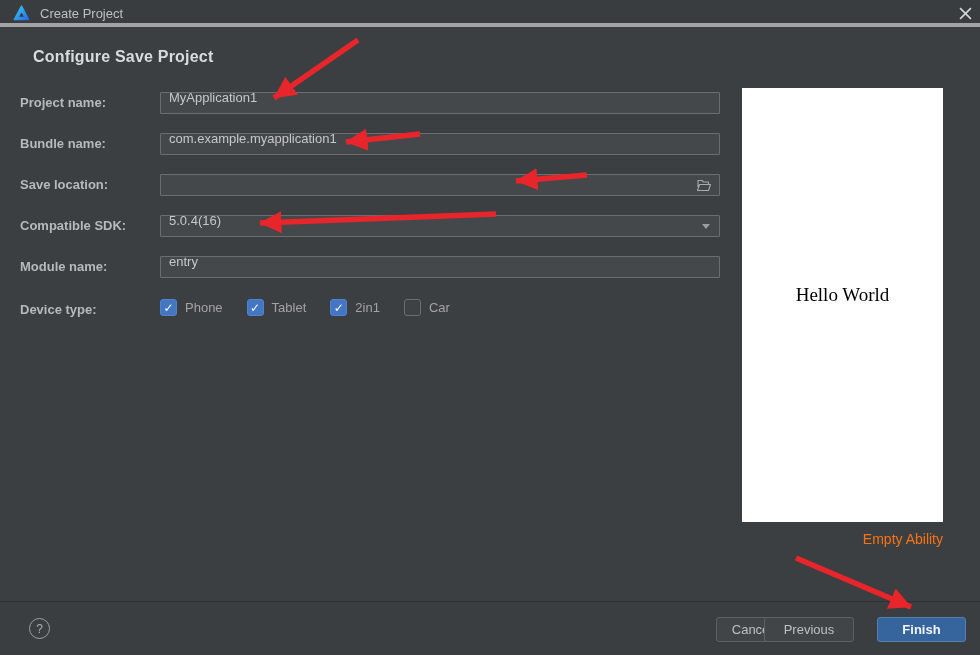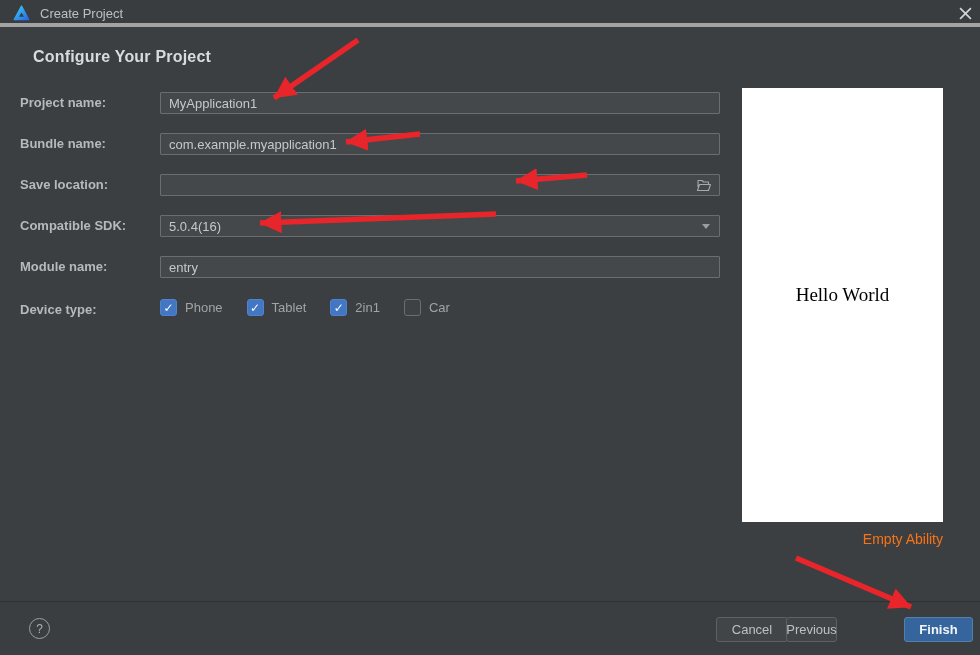--- a/index.html
+++ b/index.html
@@ -25,21 +25,21 @@
   
   .heading{
     position:absolute;left:33px;top:48px;
     font-size:16px;font-weight:600;color:#d8dcdf;letter-spacing:.2px;
   }
   
   .field-label{position:absolute;left:20px;height:22px;line-height:22px;font-size:13px;color:#b7babc;font-weight:bold;}
   .field{
     position:absolute;left:160px;width:560px;height:22px;
     background:#45484a;border:1px solid #6b6e70;border-radius:1px;
-    display:flex;align-items:center;padding:0 8px;font-size:13px;color:#c5c8ca;
+    display:flex;align-items:flex-end;padding:8px 8px;font-size:13px;color:#c5c8ca;
   }
   .field .val{white-space:nowrap;overflow:hidden;}
   .folder-icon{position:absolute;right:7px;top:3px;width:16px;height:14px;}
   .combo-caret{
     position:absolute;right:9px;top:8px;width:0;height:0;
     border-left:4px solid transparent;border-right:4px solid transparent;
     border-top:5px solid #9b9ea0;
   }
   
   .device-row{position:absolute;left:160px;top:299px;display:flex;align-items:center;gap:24px;}
@@ -73,22 +73,22 @@
     border:1.4px solid #9ca0a2;display:flex;align-items:center;justify-content:center;
     font-size:12px;color:#aeb1b3;cursor:pointer;
   }
   .btn{
     position:absolute;top:15px;height:25px;border-radius:3px;
     font-size:13px;display:flex;align-items:center;justify-content:center;cursor:pointer;
   }
   .btn.secondary{background:#414547;border:1px solid #5e6163;color:#bdc0c2;text-align:center;}
   .btn.primary{background:#36659e;border:1px solid #5480ae;color:#f2f5f8;font-weight:600;}
   #btn-cancel{left:716px;width:72px;}
-  #btn-previous{left:786px;width:51px;}
-  #btn-finish{left:904px;width:69px;}
+  #btn-previous{left:764px;width:90px;}
+  #btn-finish{left:877px;width:89px;}
   
   .arrows-overlay{position:absolute;left:0;top:0;width:980px;height:655px;pointer-events:none;}
 </style>
 </head>
 <body>
 
 <div class="dialog">
 
   <div class="titlebar">
     <svg class="logo" viewBox="0 0 20 20">
@@ -101,21 +101,21 @@
       <path d="M10 2.2 L17.6 16.4 L2.4 16.4 Z M10 7.4 L13.6 14 L6.4 14 Z" fill="url(#lg)" fill-rule="evenodd" stroke="url(#lg)" stroke-width="1.4" stroke-linejoin="round"></path>
     </svg>
     <span class="title-text">Create Project</span>
     <div class="close-btn">
       <svg width="13" height="13" viewBox="0 0 12 12">
         <path d="M1 1 L11 11 M11 1 L1 11" stroke="#d2d5d7" stroke-width="1.5" fill="none"></path>
       </svg>
     </div>
   </div>
 
-  <div class="heading">Configure Your Project</div>
+  <div class="heading">Configure Save Project</div>
 
   <div class="field-label" style="top:92px">Project name:</div>
   <div class="field" style="top:92px">
     <span class="val">MyApplication1</span>
   </div>
 
   <div class="field-label" style="top:133px">Bundle name:</div>
   <div class="field" style="top:133px">
     <span class="val">com.example.myapplication1</span>
   </div>

